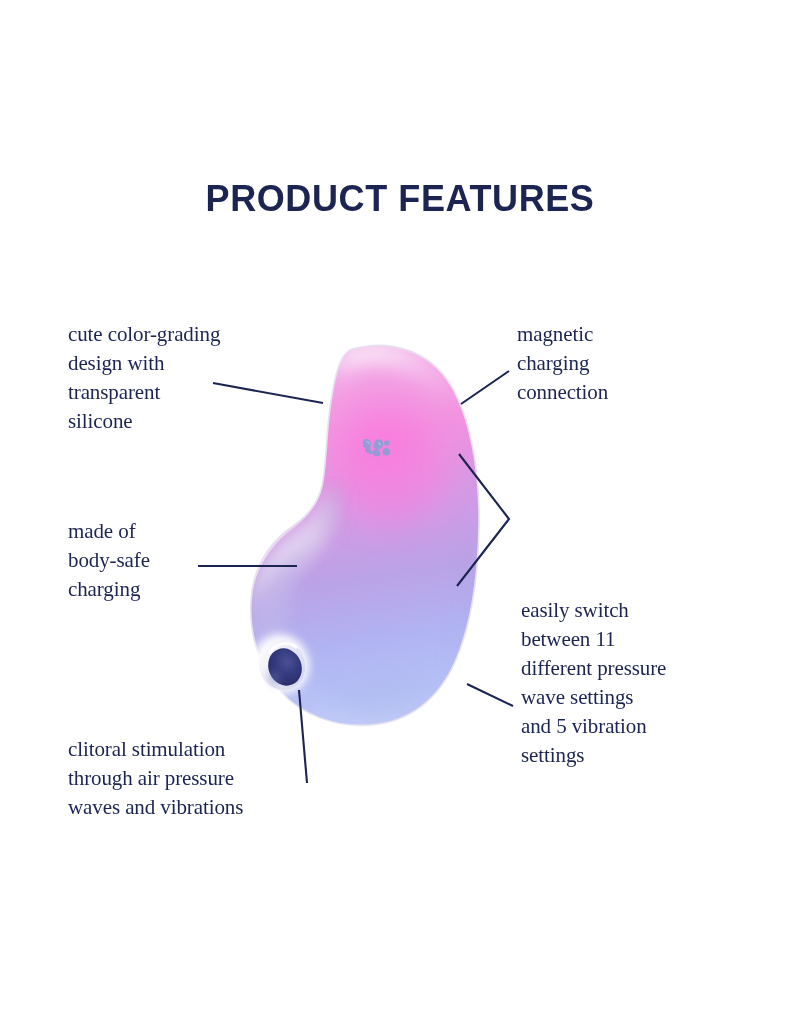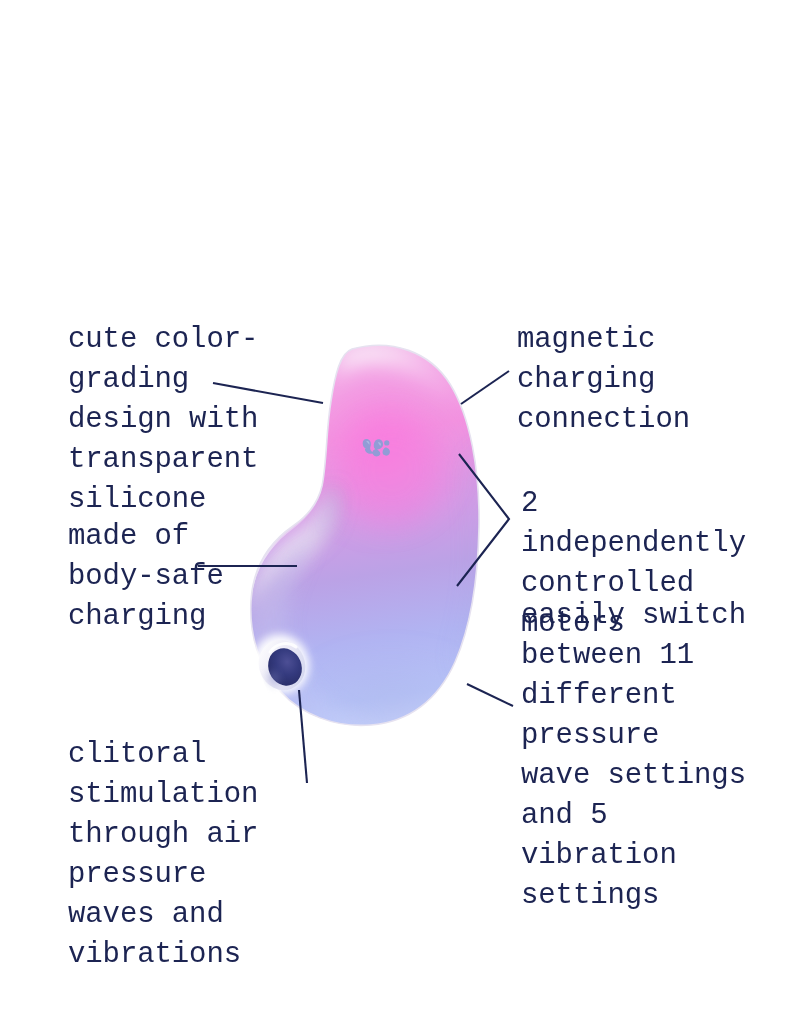--- a/index.html
+++ b/index.html
@@ -35,23 +35,23 @@
     font-weight: bold;
     letter-spacing: 0.6px;
     color: #1c2452;
     font-family: "Liberation Sans", sans-serif;
   }
 
   
   .callout {
     position: absolute;
     color: #1c2452;
-    font-size: 29px;
+    font-size: 21px;
     line-height: 1.38;
-    font-family: Liberation Mono, monospace;
+    font-family: Liberation Serif, serif;
     font-weight: 400;
     white-space: pre-line;
     letter-spacing: -0.1px;
   }
 
   .callout.left  { text-align: left; }
   .callout.right { text-align: left; }
 
   #callout-design      { left: 68px;  top: 320px; width: 250px; }
   #callout-bodysafe    { left: 68px;  top: 517px; width: 230px; }
@@ -248,40 +248,39 @@
 
   <svg id="leader-svg" viewBox="0 0 800 1016">
     <path class="leader-line" d="M213,383 L323,403"></path>
     <path class="leader-line" d="M198,566 L297,566"></path>
     <path class="leader-line" d="M307,783 L299,690"></path>
     <path class="leader-line" d="M509,371 L461,404"></path>
     <path class="leader-line" d="M459,454 L509,519 L457,586"></path>
     <path class="leader-line" d="M513,706 L467,684"></path>
   </svg>
 
+  <div class="title">PRODUCT FEATURES</div>
 
   <div class="callout left" id="callout-design">cute color-grading
 design with
 transparent
 silicone</div>
 
   <div class="callout left" id="callout-bodysafe">made of
 body-safe
 charging</div>
 
   <div class="callout left" id="callout-clitoral">clitoral stimulation
 through air pressure
 waves and vibrations</div>
 
   <div class="callout right" id="callout-magnetic">magnetic
 charging
 connection</div>
 
-  <div class="callout right" id="callout-motors">2 independently
-controlled motors</div>
 
   <div class="callout right" id="callout-settings">easily switch
 between 11
 different pressure
 wave settings
 and 5 vibration
 settings</div>
 
 </div>
 

